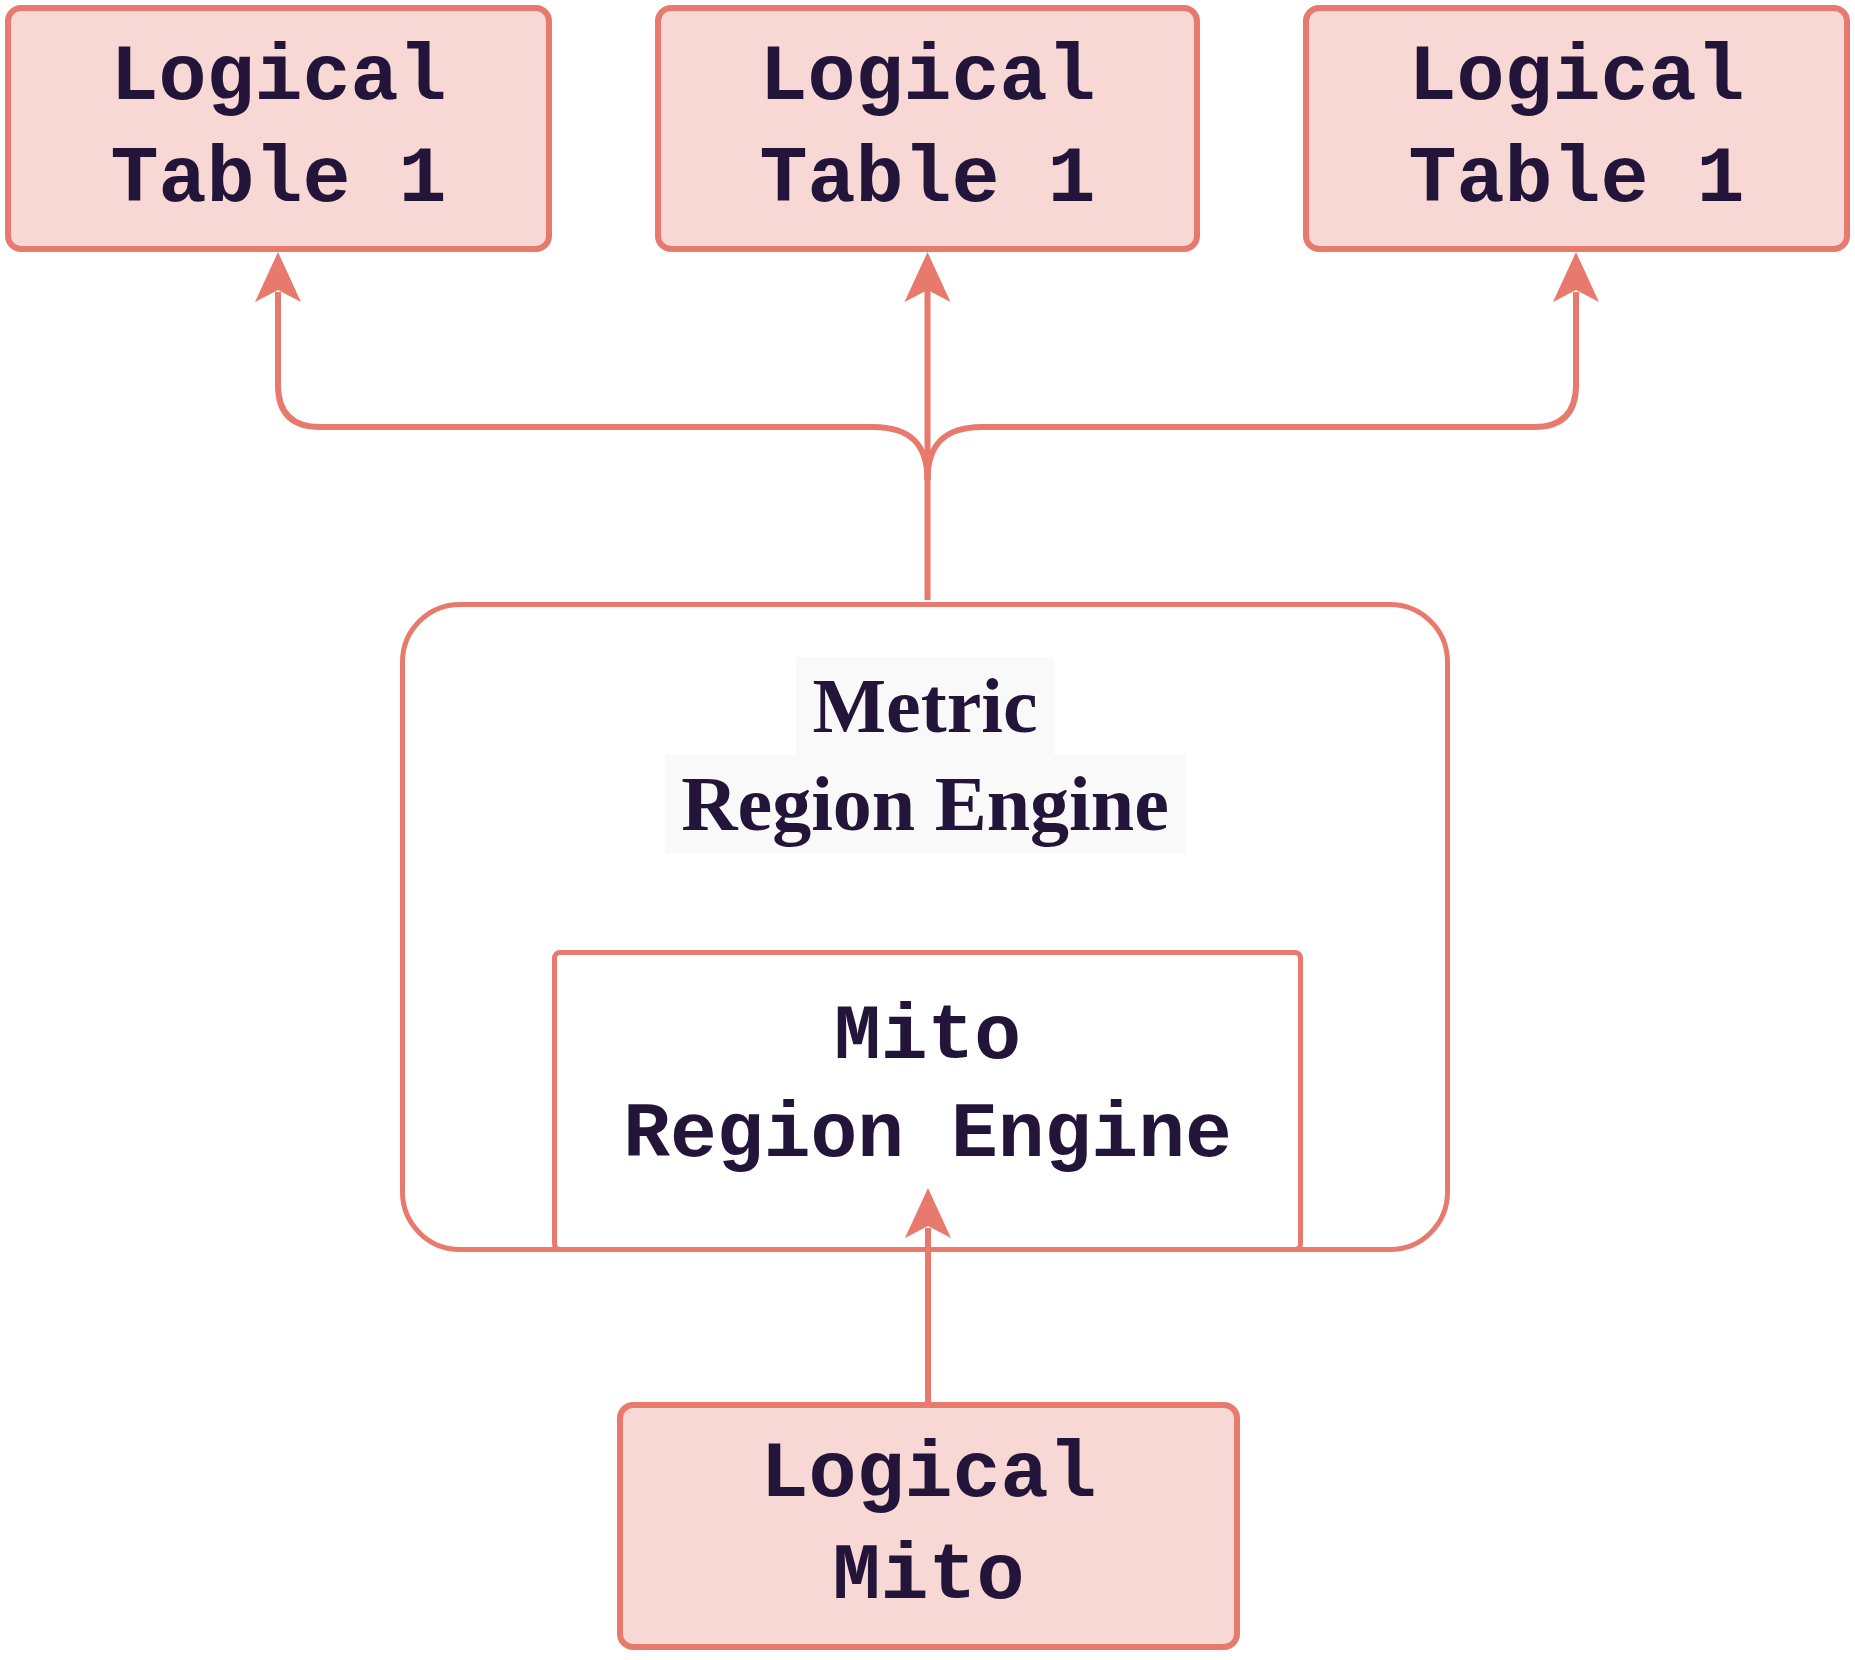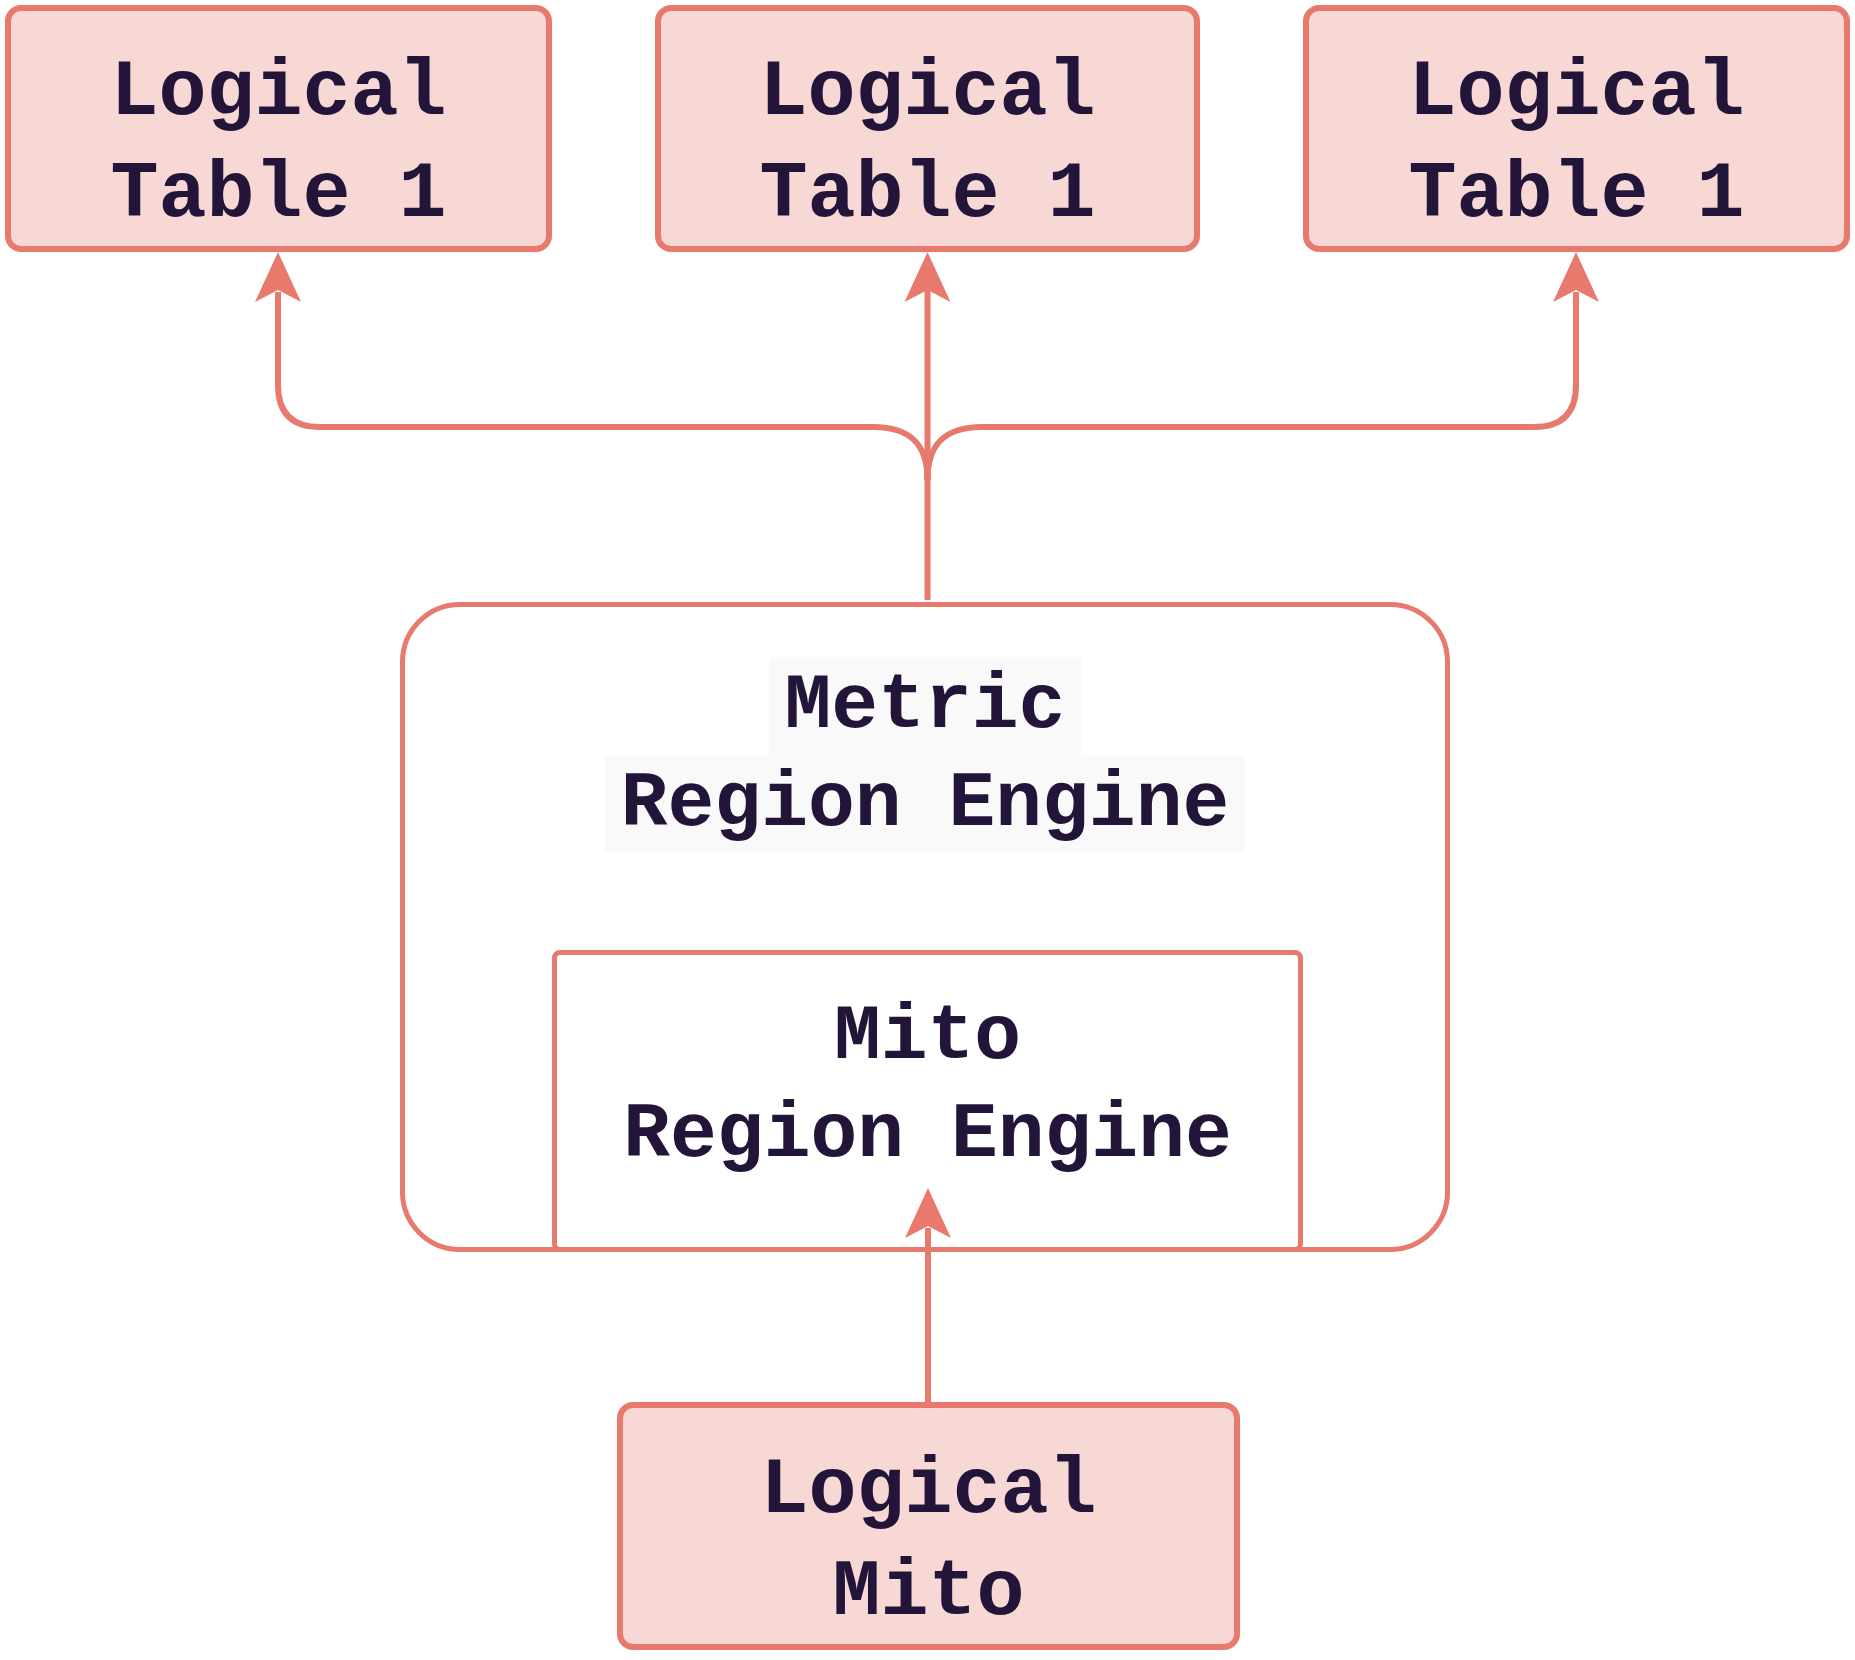--- a/index.html
+++ b/index.html
@@ -27,37 +27,37 @@
     text-align:center;
     color:var(--ink);
     font-weight:bold;
     font-size:80px;
     line-height:102px;
   }
   .node.pink{
     background:var(--pink);
     border:6px solid var(--salmon);
     border-radius:16px;
-    justify-content:flex-end;
   }
   .node.white{
     background:var(--paper);
     border:5px solid var(--salmon);
   }
   #metric-box{
     left:400px;top:602px;width:1050px;height:650px;
     border-radius:60px;
     justify-content:flex-start;
     padding-top:50px;
     font-size:78px;
     line-height:98px;
   }
   #metric-box .line{
     background:var(--labelbg);
     padding:0 16px;
+    font-family:Liberation Serif, serif;
   }
   #mito-box{
     left:552px;top:950px;width:751px;height:302px;
     border-radius:8px;
     padding-bottom:30px;
     font-size:78px;
     line-height:98px;
   }
   #logical-left {left:5px;   top:5px;width:547px;height:247px;}
   #logical-mid  {left:655px; top:5px;width:545px;height:247px;}

